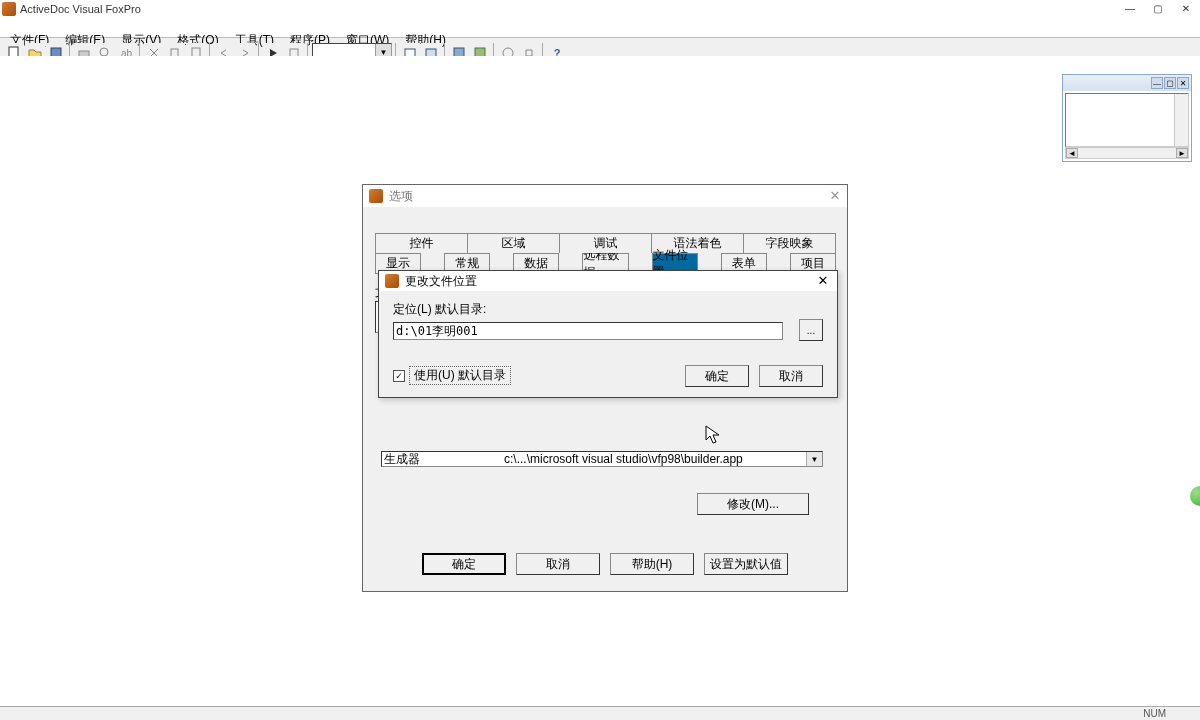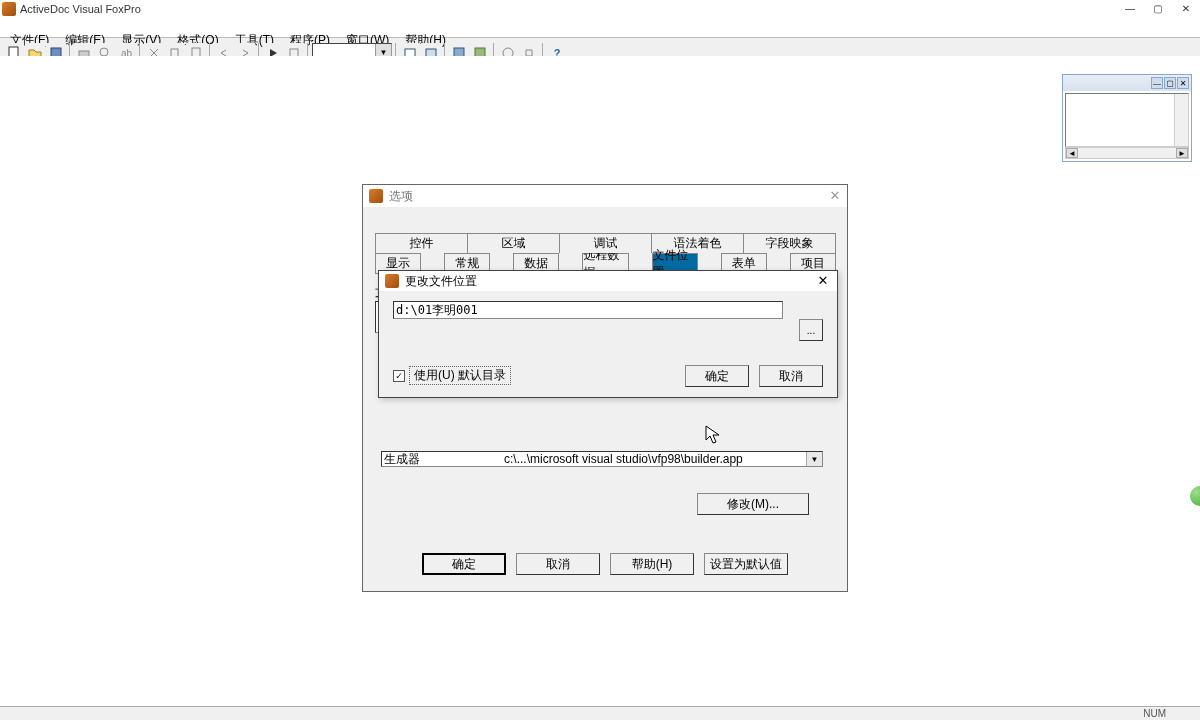--- a/index.html
+++ b/index.html
@@ -308,20 +308,21 @@
   <div class="green-bubble"></div>
 </div>
 
 <div class="change-dlg">
   <div class="change-title">
     <div class="fox-icon"></div>
     <span>更改文件位置</span>
     <div class="close">✕</div>
   </div>
   <div class="change-body">
+    <div style="font-size:12px; margin-bottom:4px;">定位(L) 默认目录:</div>
     <input class="path-input" value="d:\01李明001" style="">
     <button class="browse-btn">...</button>
 
     <div class="chk-row">
       <div class="chk">✓</div>
       <div class="chk-label">使用(U) 默认目录</div>
     </div>
     <div class="change-buttons">
       <button class="cbtn">确定</button>
       <button class="cbtn">取消</button>

